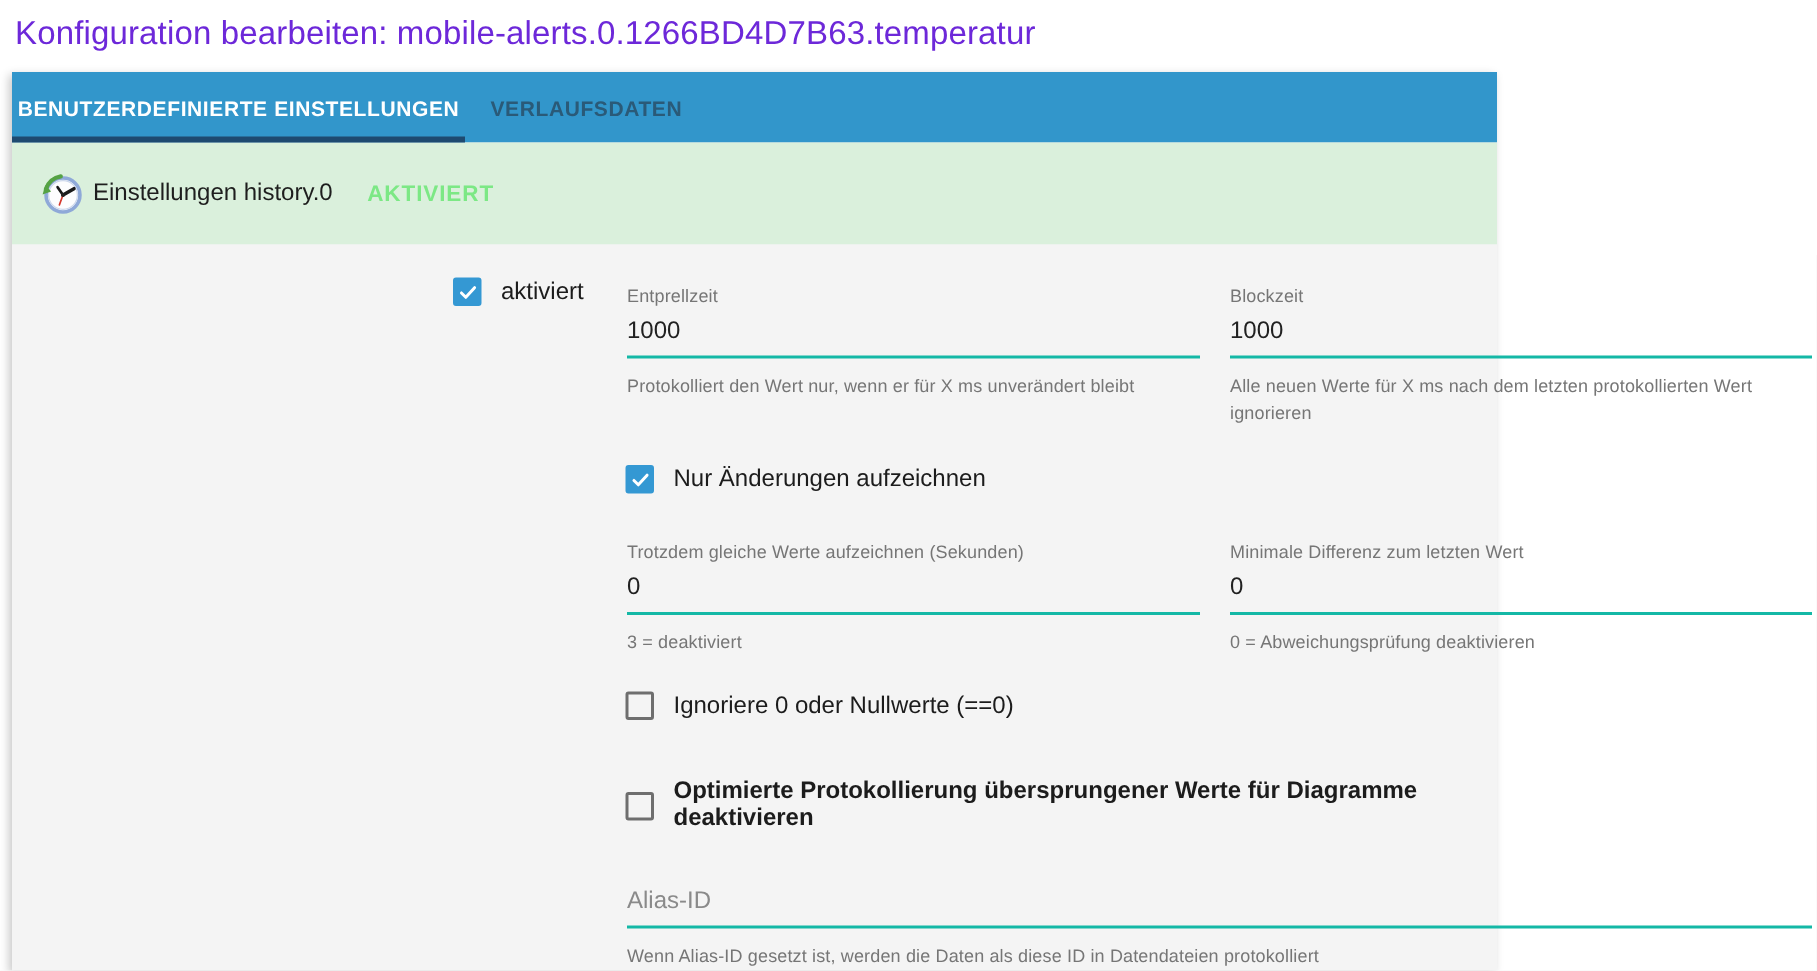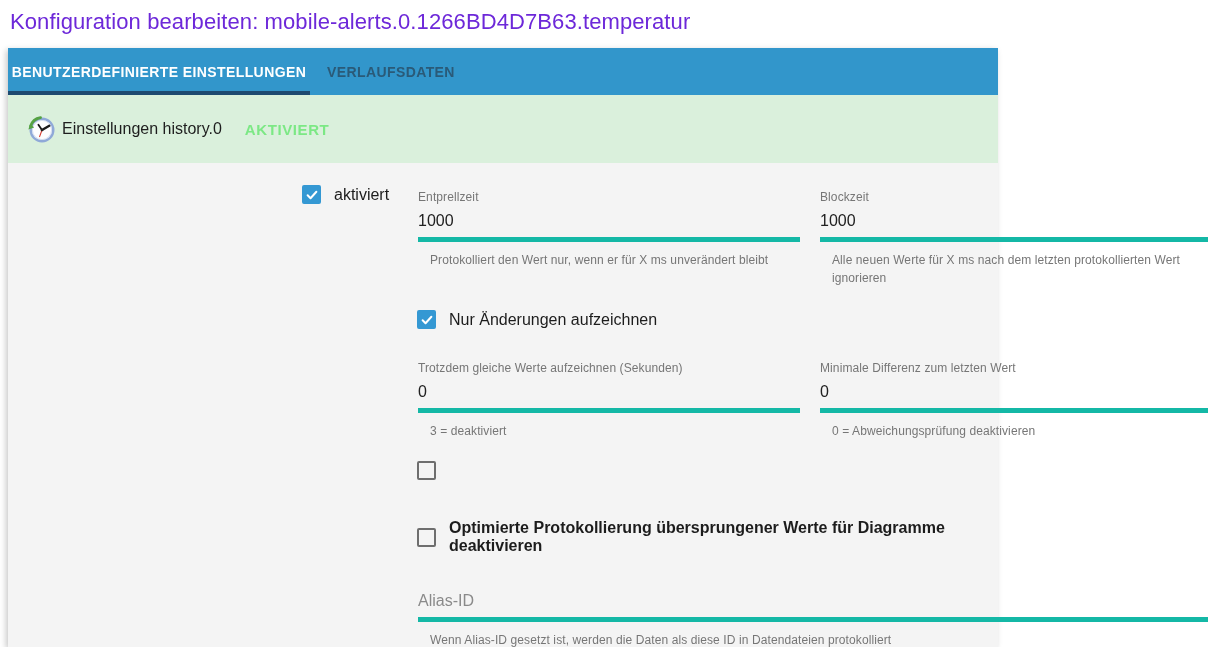--- a/index.html
+++ b/index.html
@@ -59,26 +59,26 @@
   .field{position:absolute;}
   .f-debounce{left:410px;top:27px;width:382px;}
   .f-blocktime{left:812px;top:27px;width:388px;}
   .f-same{left:410px;top:198px;width:382px;}
   .f-mindiff{left:812px;top:198px;width:388px;}
   .f-alias{left:410px;top:429px;width:790px;}
   .flabel{font-size:12px;color:#767676;letter-spacing:.1px;}
   .fvalue{
     display:block;width:100%;box-sizing:border-box;margin-top:8px;
     font-family:inherit;font-size:16px;color:#212121;background:transparent;
-    border:none;border-bottom:5px solid #14b8a6;border-radius:0;
+    border:none;border-bottom:2px solid #14b8a6;border-radius:0;
     padding:0 0 7px 0;outline:none;
   }
   .fvalue::placeholder{color:#8a8a8a;opacity:1;}
   .f-alias .fvalue{margin-top:0;font-size:16px;padding-bottom:7px;}
-  .fhelp{margin-top:9px;font-size:12px;color:#767676;line-height:18px;letter-spacing:.1px;margin-left:12px;}
+  .fhelp{margin-top:9px;font-size:12px;color:#767676;line-height:18px;letter-spacing:.1px;}
 </style>
 </head>
 <body>
 
 <div class="page-title">Konfiguration bearbeiten: mobile-alerts.0.1266BD4D7B63.temperatur</div>
 
 <div class="dialog">
 
   <div class="tabbar">
     <div class="tab tab-1 active">
@@ -145,20 +145,21 @@
     <div class="field f-mindiff">
       <div class="flabel">Minimale Differenz zum letzten Wert</div>
       <input class="fvalue" type="text" value="0" style="">
       <div class="fhelp">0 = Abweichungsprüfung deaktivieren</div>
     </div>
 
     <div class="cbrow row-ignorezero">
       <span class="cb">
         
       </span>
+      <span class="cblabel">Ignoriere 0 oder Nullwerte (==0)</span>
     </div>
 
     <div class="cbrow row-optimized">
       <span class="cb">
         
       </span>
       <span class="cblabel">Optimierte Protokollierung übersprungener Werte für Diagramme deaktivieren</span>
     </div>
 
     <div class="field f-alias">

